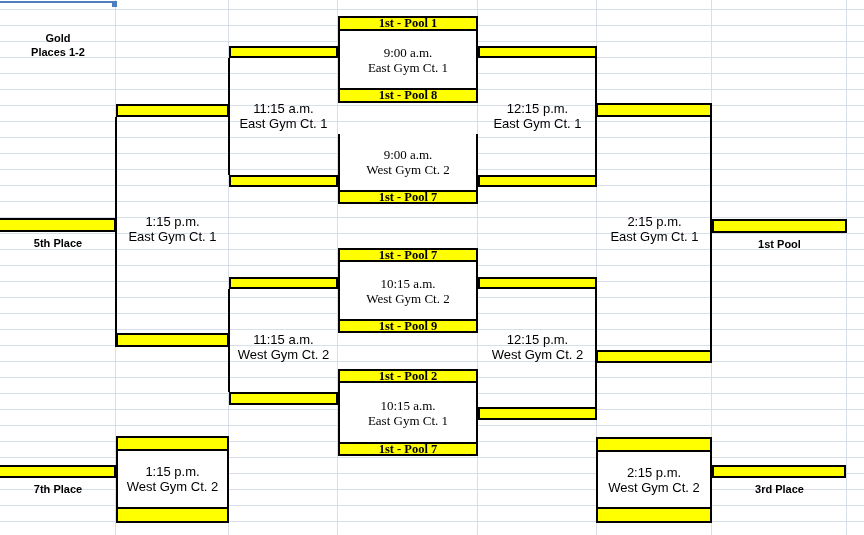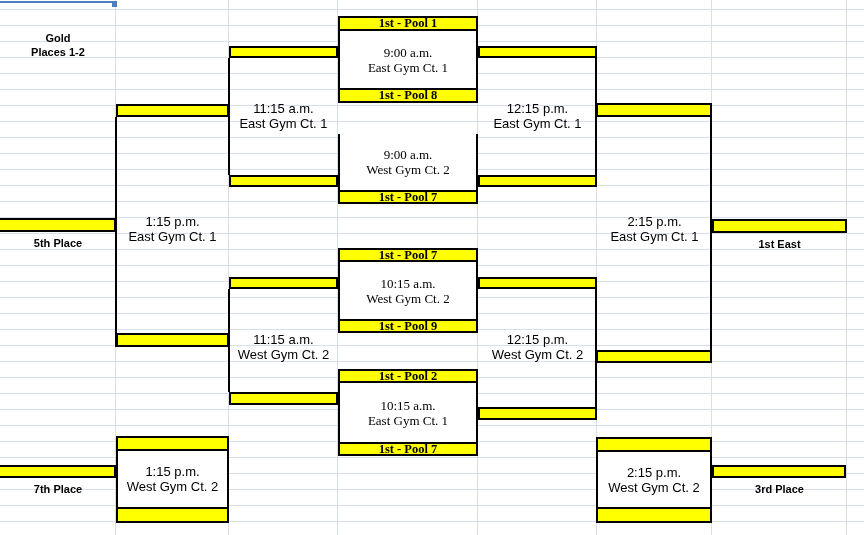--- a/index.html
+++ b/index.html
@@ -154,21 +154,21 @@
     <div>East Gym Ct. 1</div>
   </div>
   <div class="place-label" style="left:0;top:236px;width:116px">5th Place</div>
 
   <div class="vline" style="left:710px;top:117px;height:234px"></div>
   <div class="bar" style="left:712px;top:219px;width:135px;height:14px"></div>
   <div class="game-label" style="left:597px;top:214px;width:115px">
     <div>2:15 p.m.</div>
     <div>East Gym Ct. 1</div>
   </div>
-  <div class="place-label" style="left:712px;top:237px;width:135px">1st East</div>
+  <div class="place-label" style="left:712px;top:237px;width:135px">1st Pool</div>
 
   <div class="rect-match" style="left:116px;top:436px;width:113px;height:87px">
     <div class="rect-bar-top"></div>
     <div class="rect-mid">
       <div>1:15 p.m.</div>
       <div>West Gym Ct. 2</div>
     </div>
     <div class="rect-bar-bottom"></div>
   </div>
   <div class="bar" style="left:-2px;top:465px;width:118px;height:13px"></div>

